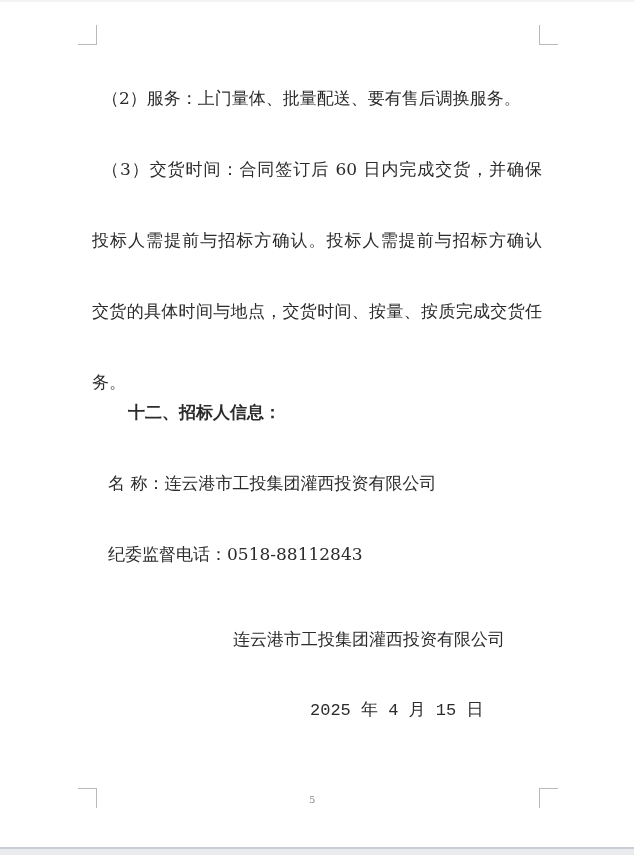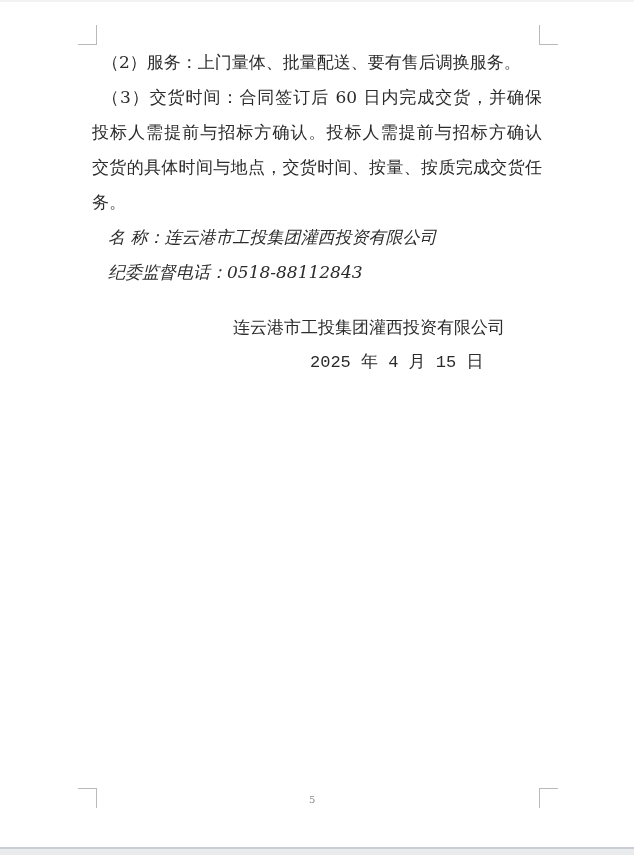--- a/index.html
+++ b/index.html
@@ -21,26 +21,26 @@
   }
   .bmark.tl { left: 78px;  top: 25px;  border-right-width: 1px; border-bottom-width: 1px; }
   .bmark.tr { left: 539px; top: 25px;  border-left-width: 1px;  border-bottom-width: 1px; }
   .bmark.bl { left: 78px;  top: 788px; border-right-width: 1px; border-top-width: 1px; }
   .bmark.br { left: 539px; top: 788px; border-left-width: 1px;  border-top-width: 1px; }
 
   .content {
     position: absolute; left: 92px; top: 45px; width: 450px;
     font-size: 17px; line-height: 35px; color: #2b2b2b;
   }
-  .line { height: 35px; overflow: hidden; white-space: normal; }
+  .line { height: 35px; overflow: hidden; white-space: normal; margin-top: 36px; }
   .just { text-align: justify; text-align-last: justify; }
   .p-first { padding-left: 10px; }
   .heading { font-weight: bold; padding-left: 36px; margin-top: -5px; }
-  .info { padding-left: 16px; font-style: italic; }
-  .sig-company { padding-left: 141px; margin-top: 20px; }
+  .info { padding-left: 16px; }
+  .sig-company { padding-left: 141px; margin-top: 50px; }
   .sig-date { padding-left: 218px; font-family: Liberation Mono, monospace; }
 
   .page-number {
     position: absolute; left: 309px; top: 794px;
     font-size: 10px; line-height: 12px; color: #8c8c8c;
   }
   .page-edge-line {
     position: absolute; left: 0; top: 847px; width: 634px; height: 2px;
     background: #c9ced6;
   }
@@ -59,20 +59,21 @@
 <div class="bmark bl"></div>
 <div class="bmark br"></div>
 
 <div class="content">
   <div class="line p-first">（2）服务：上门量体、批量配送、要有售后调换服务。</div>
   <div class="line p-first just">（3）交货时间：合同签订后 60 日内完成交货，并确保</div>
   <div class="line just">投标人需提前与招标方确认。投标人需提前与招标方确认</div>
   <div class="line just">交货的具体时间与地点，交货时间、按量、按质完成交货任</div>
   <div class="line">务。</div>
 
+  <div class="line heading">十二、招标人信息：</div>
 
   <div class="line info">名 称：连云港市工投集团灌西投资有限公司</div>
   <div class="line info">纪委监督电话：0518-88112843</div>
 
   <div class="line sig-company">连云港市工投集团灌西投资有限公司</div>
   <div class="line sig-date">2025 年 4 月 15 日</div>
 </div>
 
 <div class="page-number">5</div>
 

